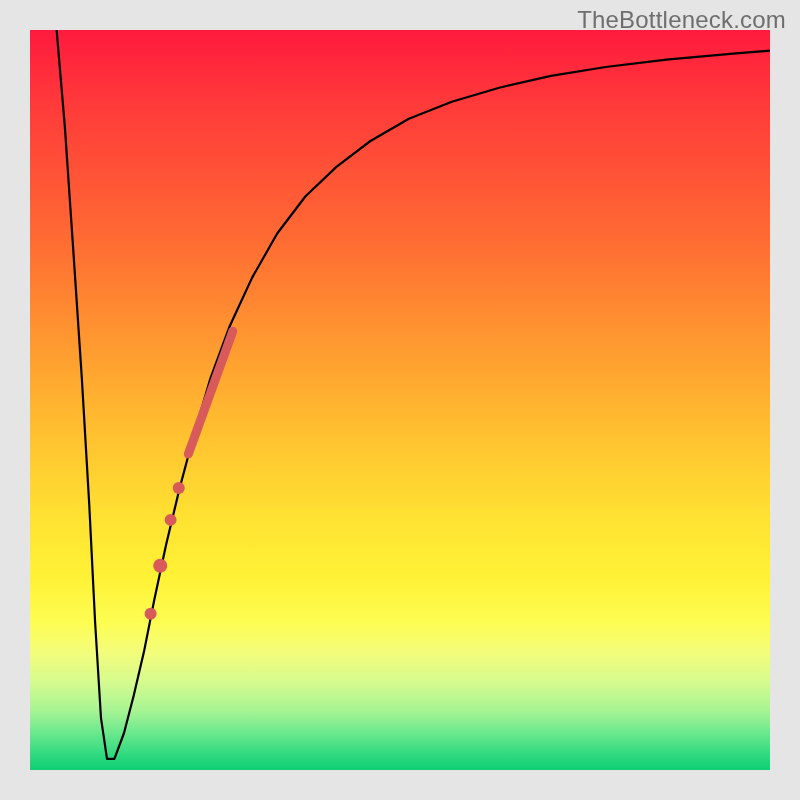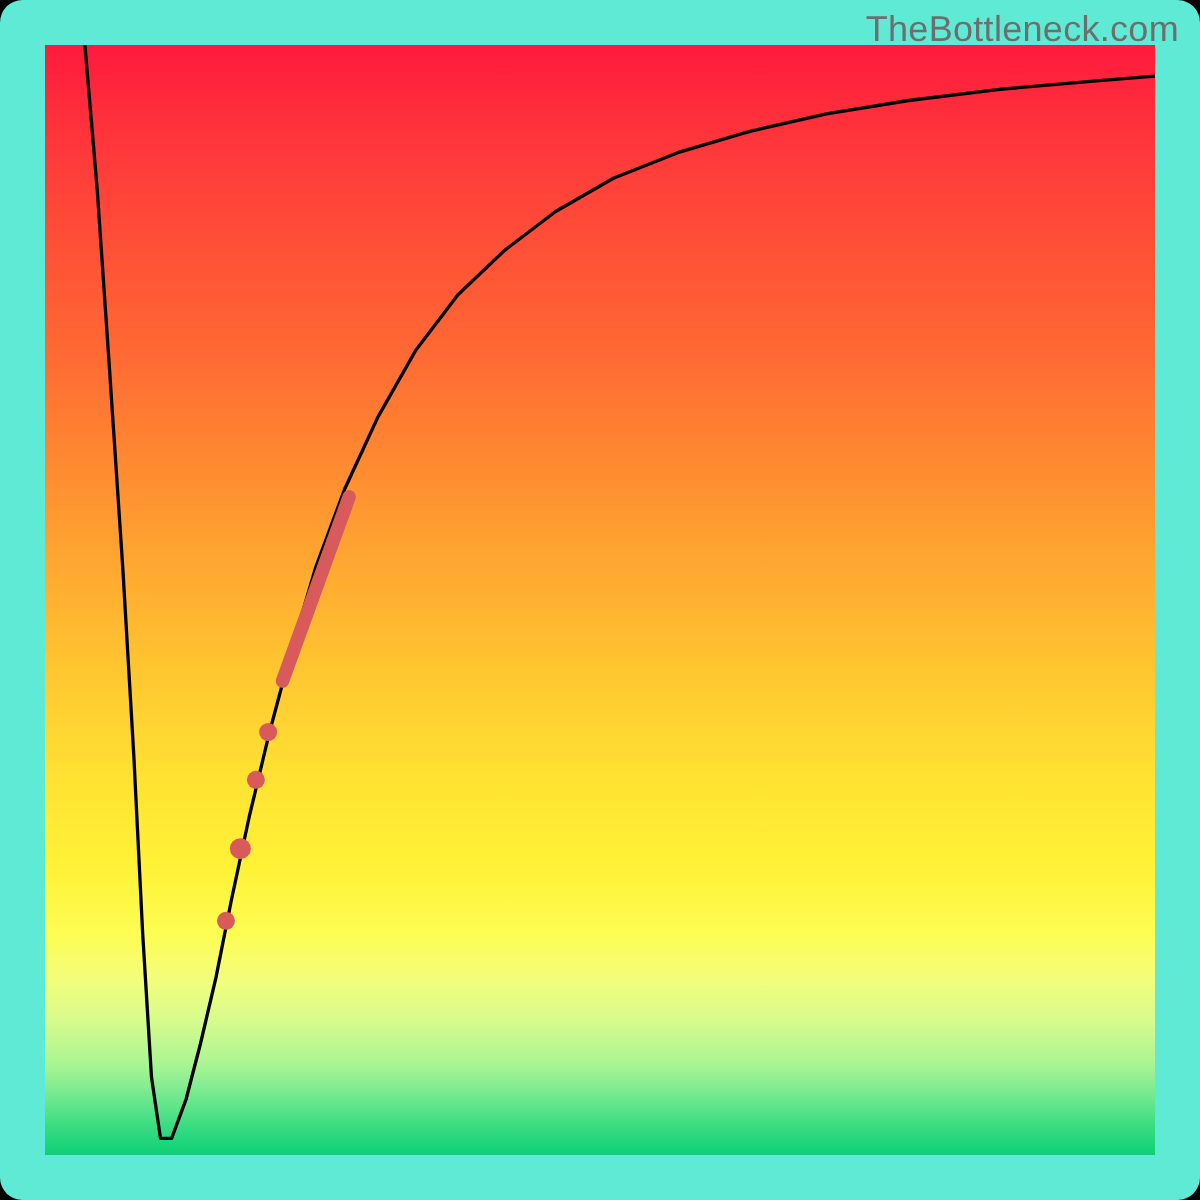--- a/index.html
+++ b/index.html
@@ -7,22 +7,21 @@
     padding: 0;
     width: 800px;
     height: 800px;
     background: #000;
     overflow: hidden;
   }
   .frame {
     position: relative;
     width: 800px;
     height: 800px;
-    background: #5eead4;
-    border-radius: 15px;
+    background: #e5e5e5;
   }
   .plot {
     position: absolute;
     left: 30px;
     top: 30px;
     width: 740px;
     height: 740px;
     background: linear-gradient(to bottom,
       #ff1a3d 0%,
       #ff3a3a 10%,

